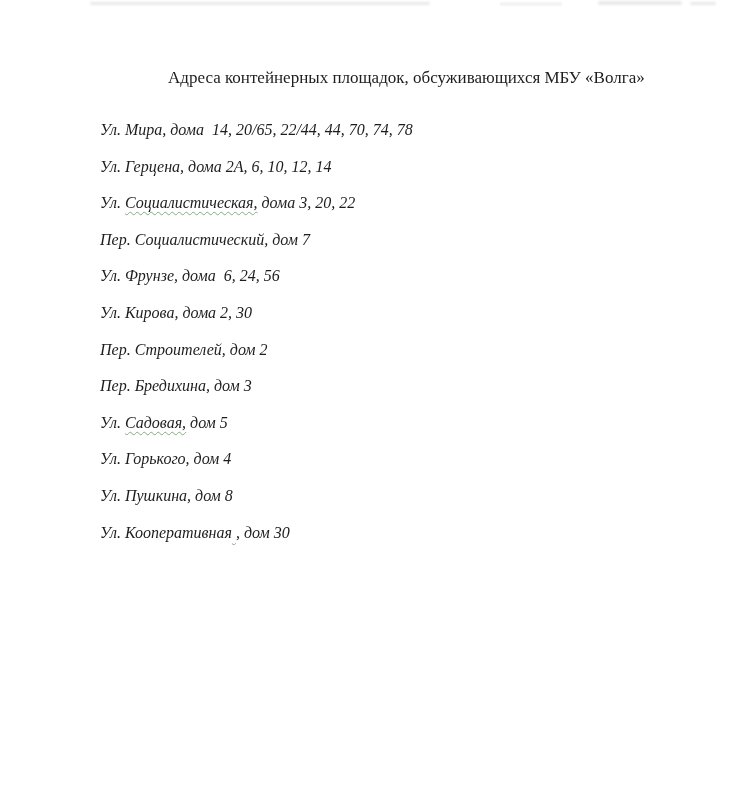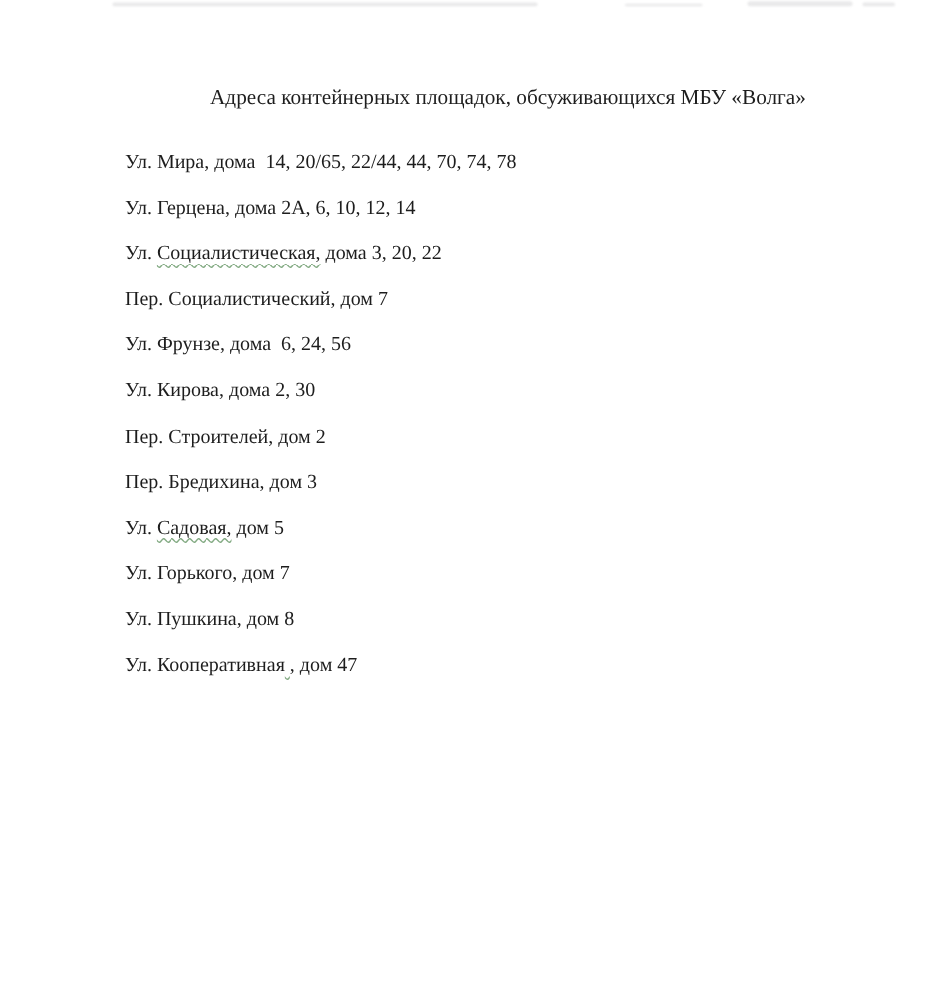--- a/index.html
+++ b/index.html
@@ -40,20 +40,21 @@
     line-height: 24px;
     white-space: pre;
     color: #1d1d1d;
     margin-left: 28px;
   }
   .doc-list {
     position: absolute;
     left: 100px;
     top: 112px;
     font-size: 16px;
+    font-style: italic;
   }
   .row {
     height: 36.6px;
     line-height: 36.6px;
     white-space: pre;
     color: #1d1d1d;
   }
   .row span { white-space: pre; }
   .wavy {
     text-decoration-line: underline;
@@ -78,18 +79,18 @@
   <div class="doc-list">
     <div class="row"><span>Ул. Мира, дома  14, 20/65, 22/44, 44, 70, 74, 78</span><span class="wavy"></span><span></span></div>
     <div class="row"><span>Ул. Герцена, дома 2А, 6, 10, 12, 14</span><span class="wavy"></span><span></span></div>
     <div class="row"><span>Ул. </span><span class="wavy">Социалистическая,</span><span> дома 3, 20, 22</span></div>
     <div class="row"><span>Пер. Социалистический, дом 7</span><span class="wavy"></span><span></span></div>
     <div class="row"><span>Ул. Фрунзе, дома  6, 24, 56</span><span class="wavy"></span><span></span></div>
     <div class="row"><span>Ул. Кирова, дома 2, 30</span><span class="wavy"></span><span></span></div>
     <div class="row"><span>Пер. Строителей, дом 2</span><span class="wavy"></span><span></span></div>
     <div class="row"><span>Пер. Бредихина, дом 3</span><span class="wavy"></span><span></span></div>
     <div class="row"><span>Ул. </span><span class="wavy">Садовая,</span><span> дом 5</span></div>
-    <div class="row"><span>Ул. Горького, дом 7</span><span class="wavy"></span><span></span></div>
+    <div class="row"><span>Ул. Горького, дом 4</span><span class="wavy"></span><span></span></div>
     <div class="row"><span>Ул. Пушкина, дом 8</span><span class="wavy"></span><span></span></div>
-    <div class="row"><span>Ул. Кооперативная</span><span class="wavy"> </span><span>, дом 47</span></div>
+    <div class="row"><span>Ул. Кооперативная</span><span class="wavy"> </span><span>, дом 30</span></div>
   </div>
 
 </div>
 
 </body></html>

